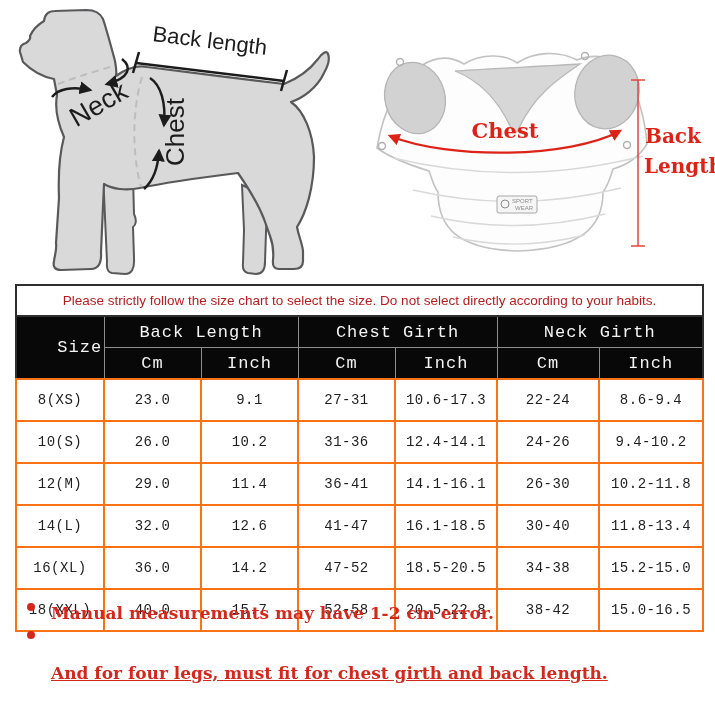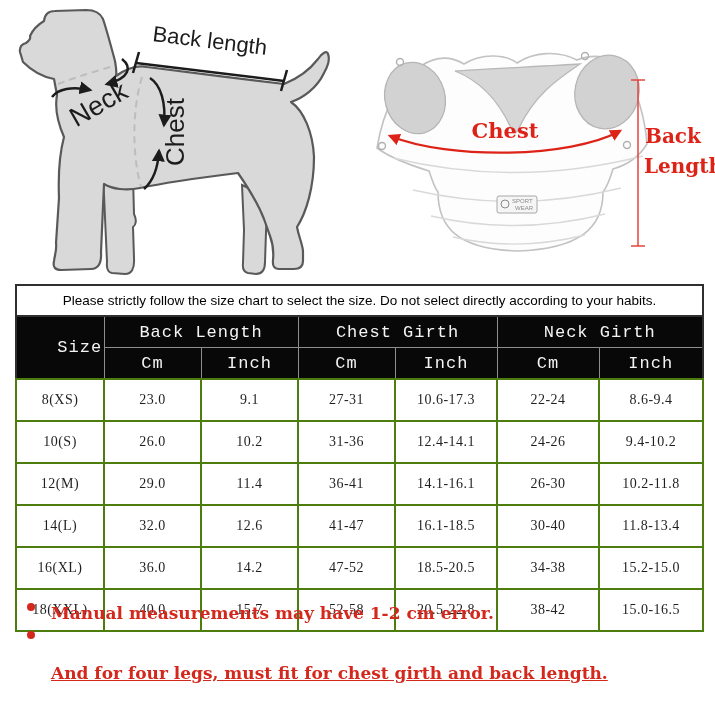--- a/index.html
+++ b/index.html
@@ -10,27 +10,27 @@
   #jacket-svg{left:355px;top:0;}
 
   .dog-label{font-family:"Liberation Sans",sans-serif;fill:#1c1c1c;}
   .red-serif{font-family:"DejaVu Serif",serif;font-weight:bold;fill:#dd2317;}
   .tag-text{font-family:"Liberation Sans",sans-serif;fill:#8a8a8a;}
 
   .table-wrap{position:absolute;left:15px;top:284px;width:687px;}
   table{border-collapse:collapse;table-layout:fixed;width:687px;
         font-family:"Liberation Mono",monospace;}
   td{text-align:center;vertical-align:middle;overflow:hidden;white-space:nowrap;}
-  tr.warn td{border:2px solid #2f2f2f;background:#ffffff;color:#000000;
+  tr.warn td{border:2px solid #2f2f2f;background:#ffffff;color:#b91c1c;
              font-family:"Liberation Sans",sans-serif;font-size:13.5px;height:27px;}
   tr.hdr td{background:#080808;color:#f4f4f4;border:1px solid #8d8d8d;
             font-size:17px;height:28px;letter-spacing:1px;}
   td.size-head{font-size:17px;padding-left:40px;}
-  tr.data td{border:2px solid #4d7c0f;background:#ffffff;color:#1f1f1f;
-             font-size:14px;height:38px;letter-spacing:0.5px;font-family:Liberation Serif, serif;}
+  tr.data td{border:2px solid #f97316;background:#ffffff;color:#1f1f1f;
+             font-size:14px;height:38px;letter-spacing:0.5px;}
   table{border:2px solid #2f2f2f;}
 
   .notes{position:absolute;left:15px;top:603px;width:695px;color:#d5281d;
          font-family:"DejaVu Serif",serif;font-weight:bold;font-size:17px;}
   .note{display:flex;align-items:flex-start;height:28px;}
   .bullet{width:8px;height:8px;border-radius:50%;background:#d5281d;
           margin:0 16px 0 12px;flex:none;}
   .note-cont{margin-left:36px;height:27px;display:flex;align-items:center;text-decoration:underline;}
 </style>
 </head>

